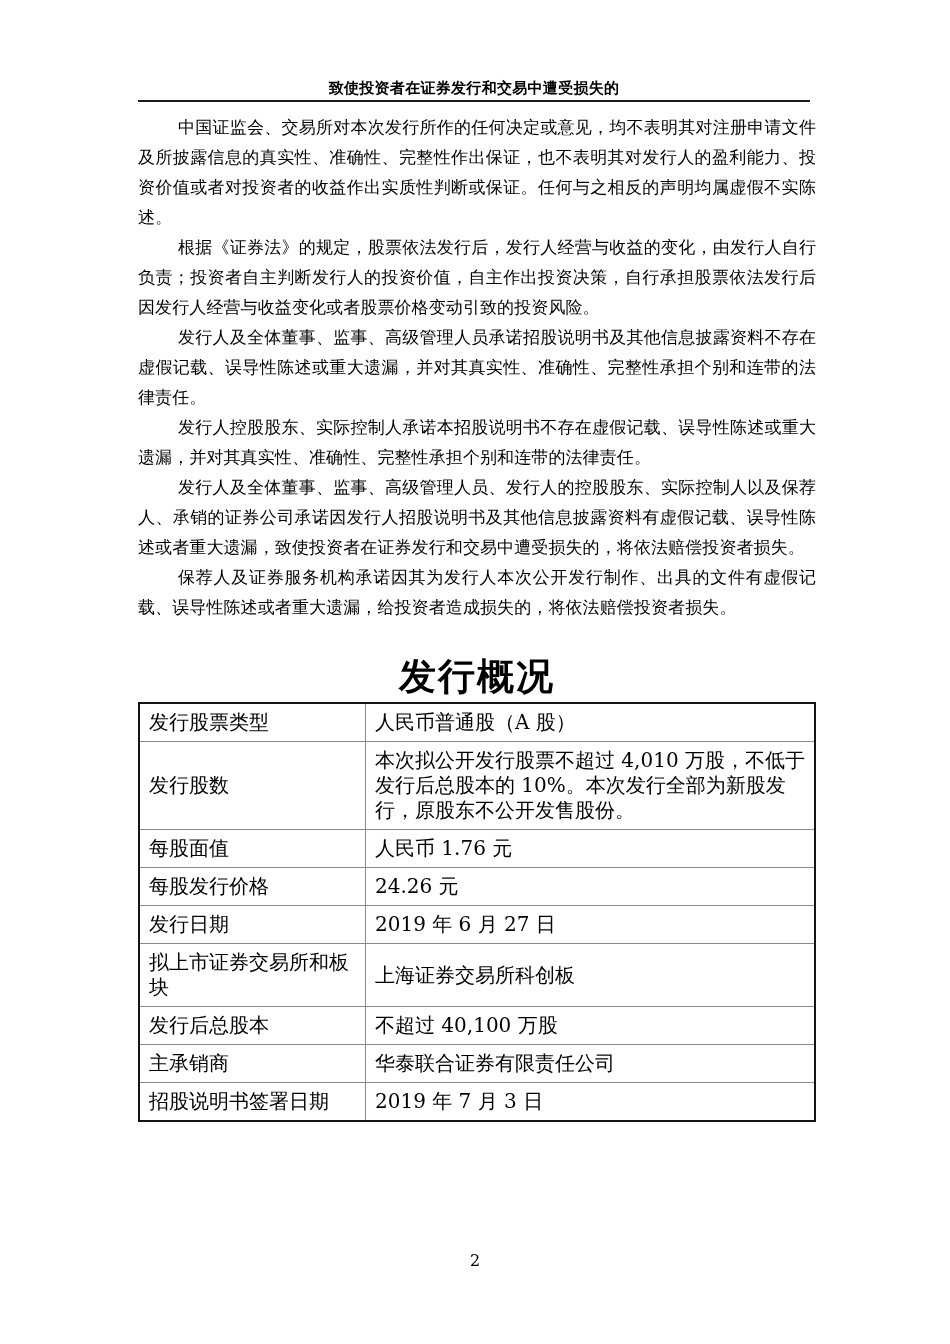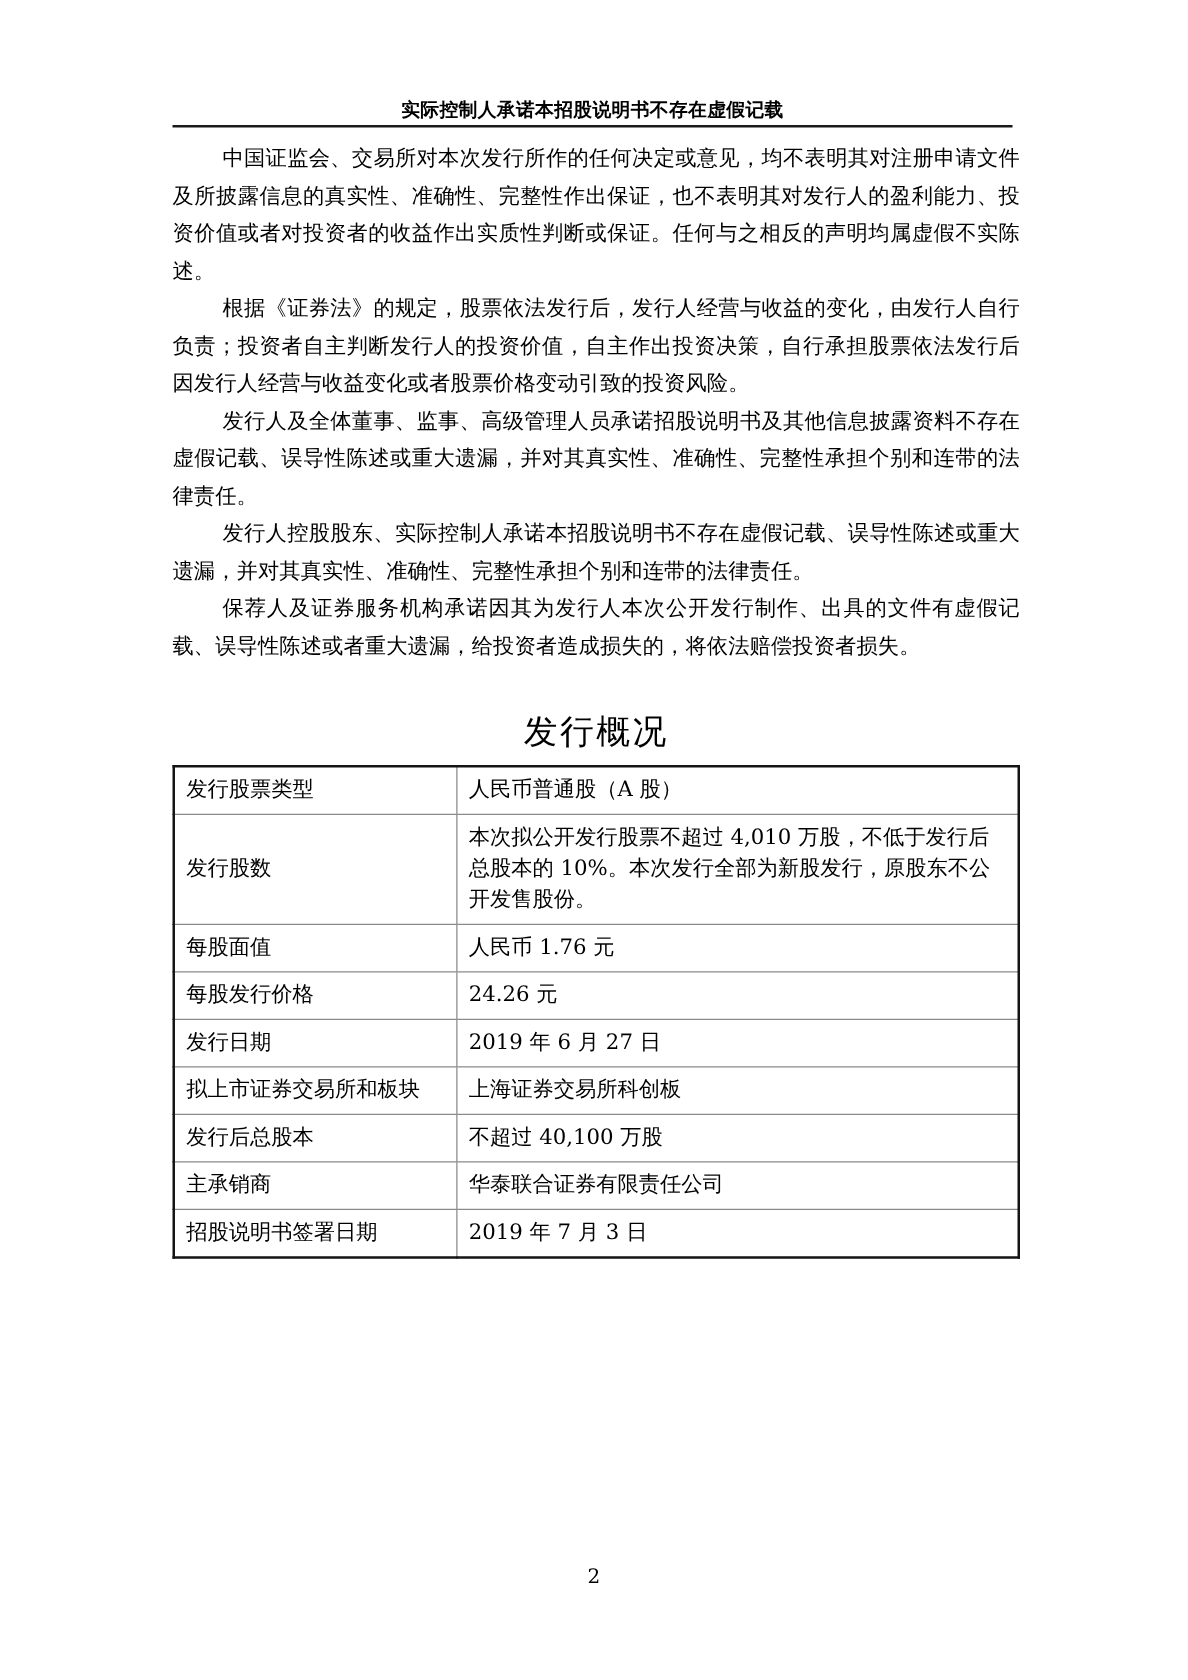--- a/index.html
+++ b/index.html
@@ -71,39 +71,39 @@
     text-align: justify;
     text-justify: inter-ideograph;
     text-indent: 40px;
     margin: 0;
     letter-spacing: 0.1px;
   }
 
   
   .section-title {
     text-align: center;
-    font-size: 27px;
+    font-size: 37px;
     line-height: 40px;
     letter-spacing: 2px;
-    font-weight: normal;
+    font-weight: bold;
     margin: 0;
   }
 
   
   .overview-table {
     border-collapse: collapse;
     width: 678px;
     table-layout: fixed;
     margin: 0;
     border: 2px solid #141414;
   }
   .overview-table td {
     border: 1px solid #8a8a8a;
     padding: 6px 9px;
-    font-size: 17px;
+    font-size: 20px;
     line-height: 25px;
     vertical-align: middle;
     word-break: break-all;
   }
   .overview-table td.label {
     width: 207px;
   }
 
   
   .page-number {
@@ -117,30 +117,31 @@
   }
 
   .spacer-xs { height: 6px; }
   .spacer-l  { height: 34px; }
 </style>
 </head>
 <body>
 
 <div class="page">
 
-  <div class="doc-header">实际控制人承诺本招股说明书不存在虚假记载</div>
+  <div class="doc-header">致使投资者在证券发行和交易中遭受损失的</div>
   <div class="doc-header-rule"></div>
 
   <div class="content">
 
 
     <p class="para">中国证监会、交易所对本次发行所作的任何决定或意见，均不表明其对注册申请文件及所披露信息的真实性、准确性、完整性作出保证，也不表明其对发行人的盈利能力、投资价值或者对投资者的收益作出实质性判断或保证。任何与之相反的声明均属虚假不实陈述。</p>
     <p class="para">根据《证券法》的规定，股票依法发行后，发行人经营与收益的变化，由发行人自行负责；投资者自主判断发行人的投资价值，自主作出投资决策，自行承担股票依法发行后因发行人经营与收益变化或者股票价格变动引致的投资风险。</p>
     <p class="para">发行人及全体董事、监事、高级管理人员承诺招股说明书及其他信息披露资料不存在虚假记载、误导性陈述或重大遗漏，并对其真实性、准确性、完整性承担个别和连带的法律责任。</p>
     <p class="para">发行人控股股东、实际控制人承诺本招股说明书不存在虚假记载、误导性陈述或重大遗漏，并对其真实性、准确性、完整性承担个别和连带的法律责任。</p>
+    <p class="para">发行人及全体董事、监事、高级管理人员、发行人的控股股东、实际控制人以及保荐人、承销的证券公司承诺因发行人招股说明书及其他信息披露资料有虚假记载、误导性陈述或者重大遗漏，致使投资者在证券发行和交易中遭受损失的，将依法赔偿投资者损失。</p>
     <p class="para">保荐人及证券服务机构承诺因其为发行人本次公开发行制作、出具的文件有虚假记载、误导性陈述或者重大遗漏，给投资者造成损失的，将依法赔偿投资者损失。</p>
 
     <div class="spacer-l"></div>
 
     <h2 class="section-title">发行概况</h2>
 
     <div class="spacer-xs"></div>
 
     <table class="overview-table">
       <tbody>

